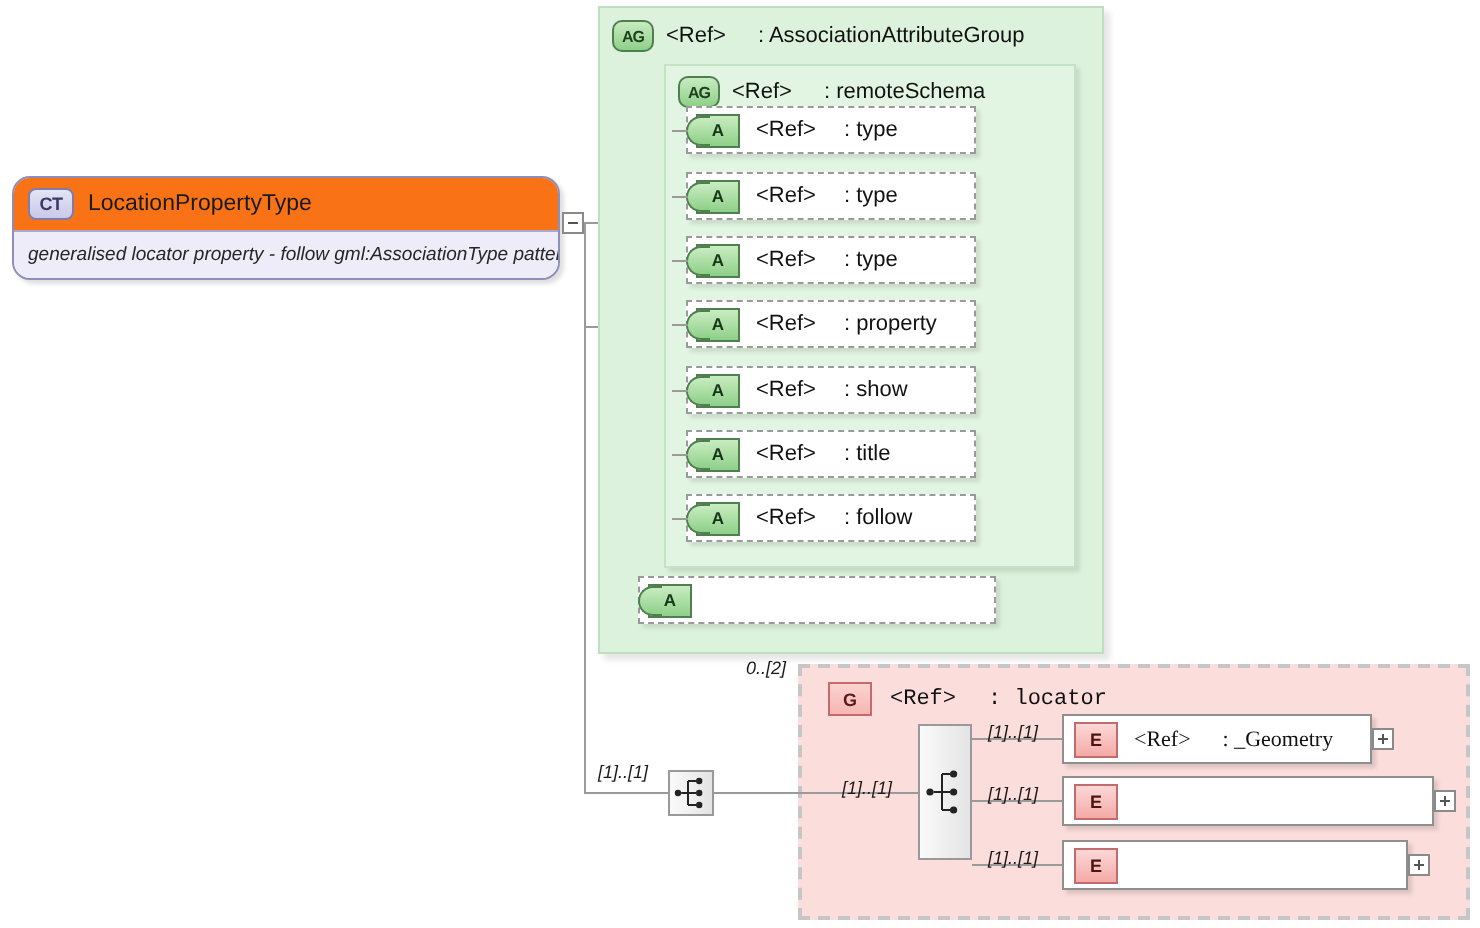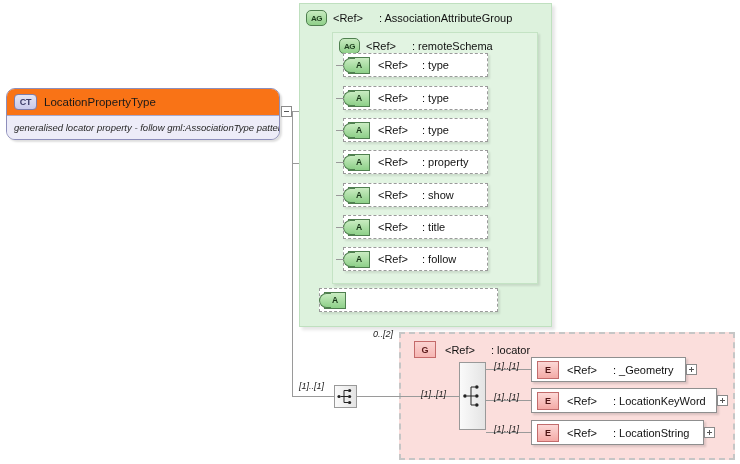--- a/index.html
+++ b/index.html
@@ -202,21 +202,21 @@
     width: 20px; height: 15px;
     border: 1px solid #c46a6a;
     background: linear-gradient(to bottom, #fbd3d1, #f6b6b3);
     font-size: 9px;
     font-weight: bold;
     color: #5a1a1a;
     display: flex; align-items: center; justify-content: center;
     margin-right: 9px;
     flex: none;
   }
-  .g-label { font-size: 11px; color: #111; }
+  .g-label { font-size: 11px; color: #111; font-family: Liberation Mono, monospace; }
   .g-label .ref { margin-right: 16px; }
 
   
   .compositor {
     position: absolute;
     background: linear-gradient(to right, #fafafa, #e4e4e4);
     border: 1px solid #999;
     box-sizing: border-box;
   }
 
@@ -237,21 +237,21 @@
     width: 20px; height: 16px;
     border: 1px solid #c26c6c;
     background: linear-gradient(to bottom, #fcd8d6, #f4aaa6);
     font-size: 9px;
     font-weight: bold;
     color: #4d1414;
     display: flex; align-items: center; justify-content: center;
     margin-right: 8px;
     flex: none;
   }
-  .el-text { font-size: 11px; color: #111; }
+  .el-text { font-size: 11px; color: #111; font-family: Liberation Serif, serif; }
   .el-text .ref { margin-right: 16px; }
 
   
   .card {
     position: absolute;
     font-size: 9px;
     font-style: italic;
     color: #1a1a1a;
     white-space: nowrap;
   }
@@ -406,24 +406,22 @@
   <div class="card" style="left:494px; top:361px;">[1]..[1]</div>
   <div class="el-row" style="left:531px; top:357px; width:155px;">
     <div class="el-icon">E</div>
     <div class="el-text"><span class="ref">&lt;Ref&gt;</span><span>: _Geometry</span></div>
   </div>
   <div class="pm-box plus" style="left:686px; top:364px;"></div>
 
   <div class="card" style="left:494px; top:392px;">[1]..[1]</div>
   <div class="el-row" style="left:531px; top:388px; width:186px;">
     <div class="el-icon">E</div>
-    <div class="el-text"><span class="ref">&lt;Ref&gt;</span><span>: LocationKeyWord</span></div>
   </div>
   <div class="pm-box plus" style="left:717px; top:395px;"></div>
 
   <div class="card" style="left:494px; top:424px;">[1]..[1]</div>
   <div class="el-row" style="left:531px; top:420px; width:173px;">
     <div class="el-icon">E</div>
-    <div class="el-text"><span class="ref">&lt;Ref&gt;</span><span>: LocationString</span></div>
   </div>
   <div class="pm-box plus" style="left:704px; top:427px;"></div>
 
 </div>
 
 </body></html>

